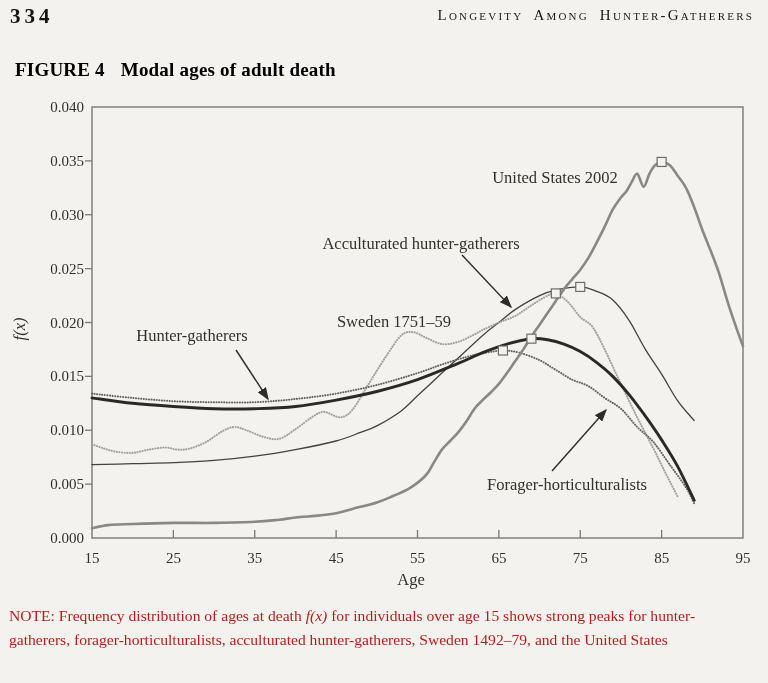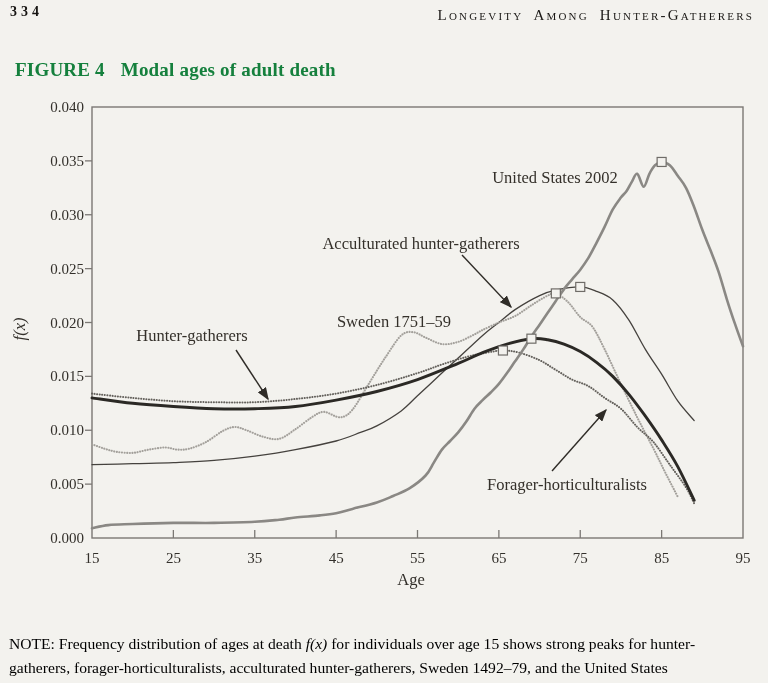--- a/index.html
+++ b/index.html
@@ -1,31 +1,31 @@
 <!DOCTYPE html>
 <html><head>
 <meta charset="utf-8">
 <style>
   html,body{margin:0;padding:0;background:#e8e7e3;}
   .page{position:relative;width:768px;height:683px;background:#f3f2ee;overflow:hidden;
         font-family:"Liberation Serif",serif;color:#201e1a;}
-  .page-number{position:absolute;left:10px;top:4px;font-size:14px;font-weight:bold;
+  .page-number{position:absolute;left:10px;top:4px;font-size:21px;font-weight:bold;
         letter-spacing:4px;color:#161412;text-align:center;}
   .running-head{position:absolute;right:14px;top:7px;font-size:15px;
         font-variant:small-caps;letter-spacing:2.2px;word-spacing:5px;color:#1b1916;}
   .figure-title{position:absolute;left:15px;top:59px;font-size:19px;font-weight:bold;
-        color:#15803d;letter-spacing:0.2px;}
+        color:#000000;letter-spacing:0.2px;}
   .figure-title .fig-label{margin-right:16px;}
   #chart{position:absolute;left:0;top:95px;}
   .tick{font:15px "Liberation Serif",serif;fill:#33302b;}
   .axis{font:16.5px "Liberation Serif",serif;fill:#33302b;}
   .italic{font-style:italic;}
   .ann{font:16.5px "Liberation Serif",serif;fill:#34302a;}
   .note{position:absolute;left:9px;top:604px;width:752px;font-size:15.6px;
-        line-height:24.4px;color:#000000;margin-top:28px;}
+        line-height:24.4px;color:#b91c1c;}
 </style>
 </head>
 <body>
 
 <div class="page">
   <div class="page-number">334</div>
   <div class="running-head">Longevity Among Hunter-Gatherers</div>
   <div class="figure-title">
     <span class="fig-label">FIGURE 4</span><span class="fig-name">Modal ages of adult death</span>
   </div>

